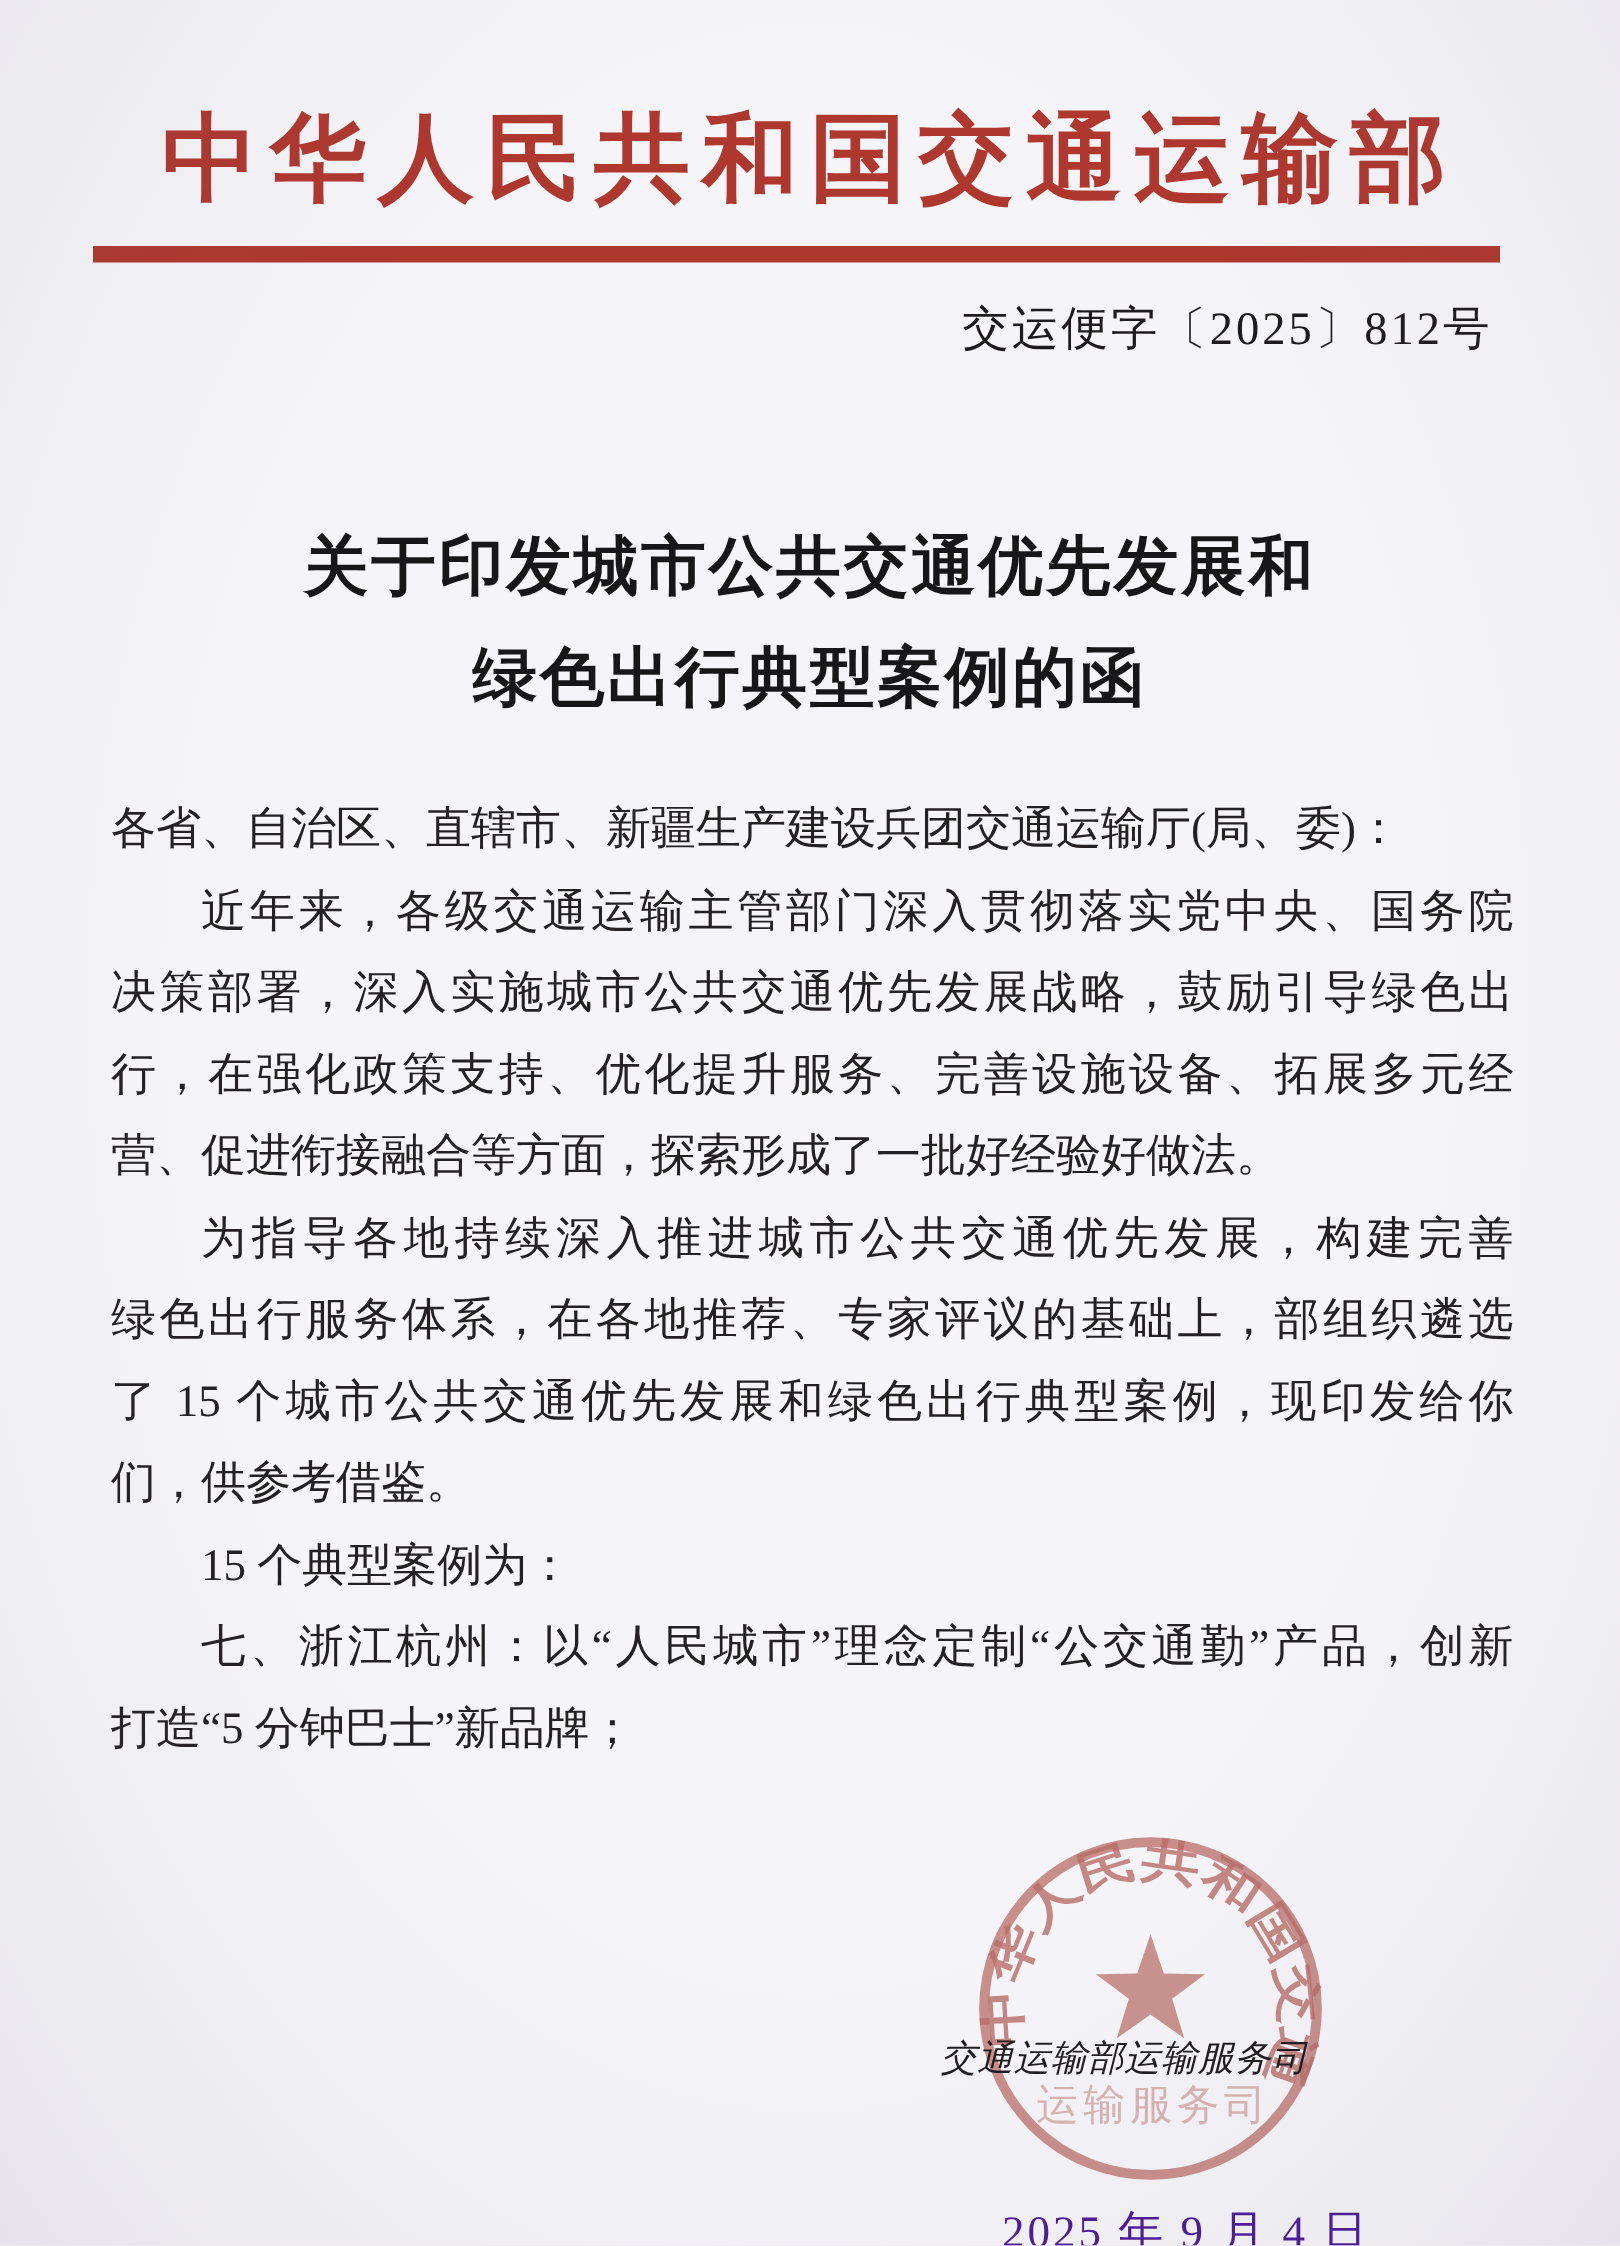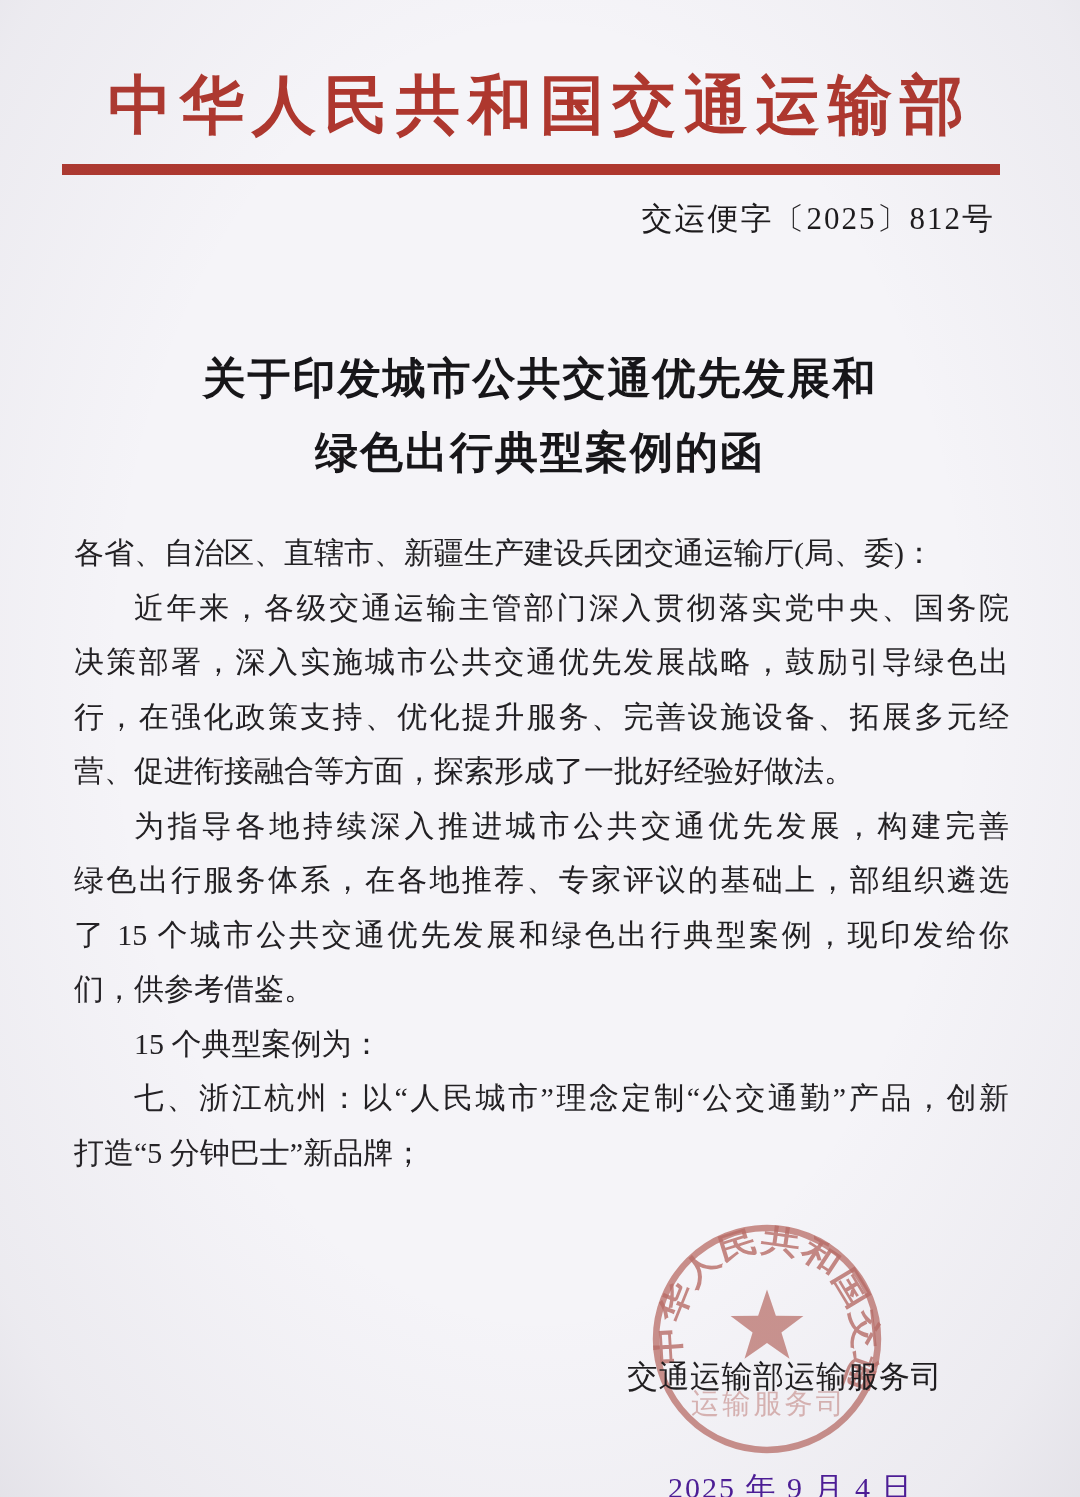--- a/index.html
+++ b/index.html
@@ -127,25 +127,26 @@
     fill-opacity: 0.48;
     font-size: 28px;
     letter-spacing: 3px;
     font-family: "Liberation Serif", "DejaVu Serif", serif;
   }
 
   .sign-dept {
     position: absolute;
     left: 627px;
     top: 1356px;
-    font-size: 31px;
+    font-size: 24px;
     letter-spacing: 0.5px;
     white-space: nowrap;
     color: #201e20;
     z-index: 3;
+    font-style: italic;
   }
   .sign-date {
     position: absolute;
     left: 668px;
     top: 1468px;
     font-size: 30px;
     letter-spacing: 2px;
     white-space: nowrap;
     color: #4c1d95;
     z-index: 3;

